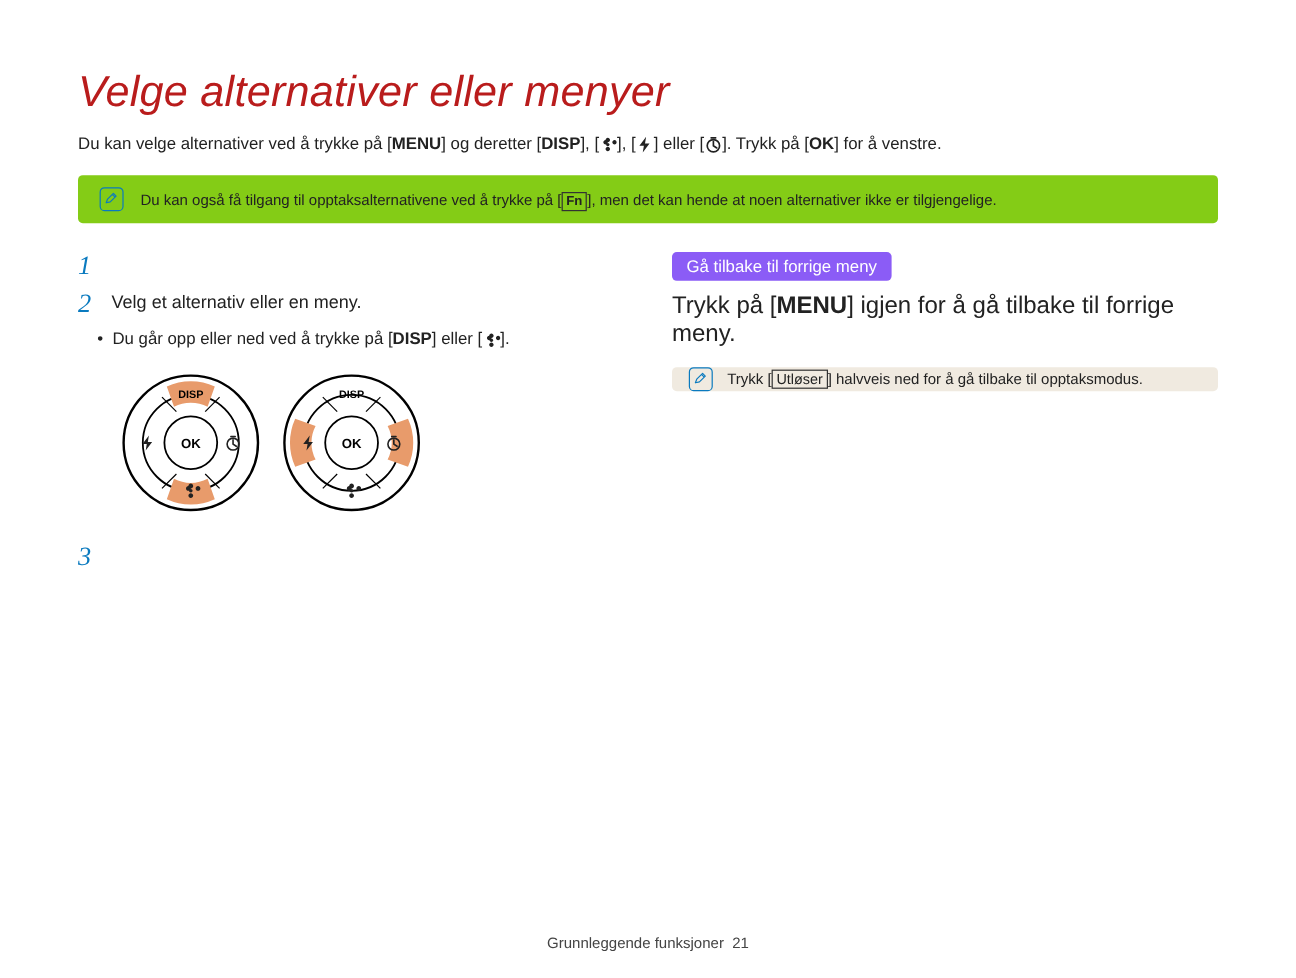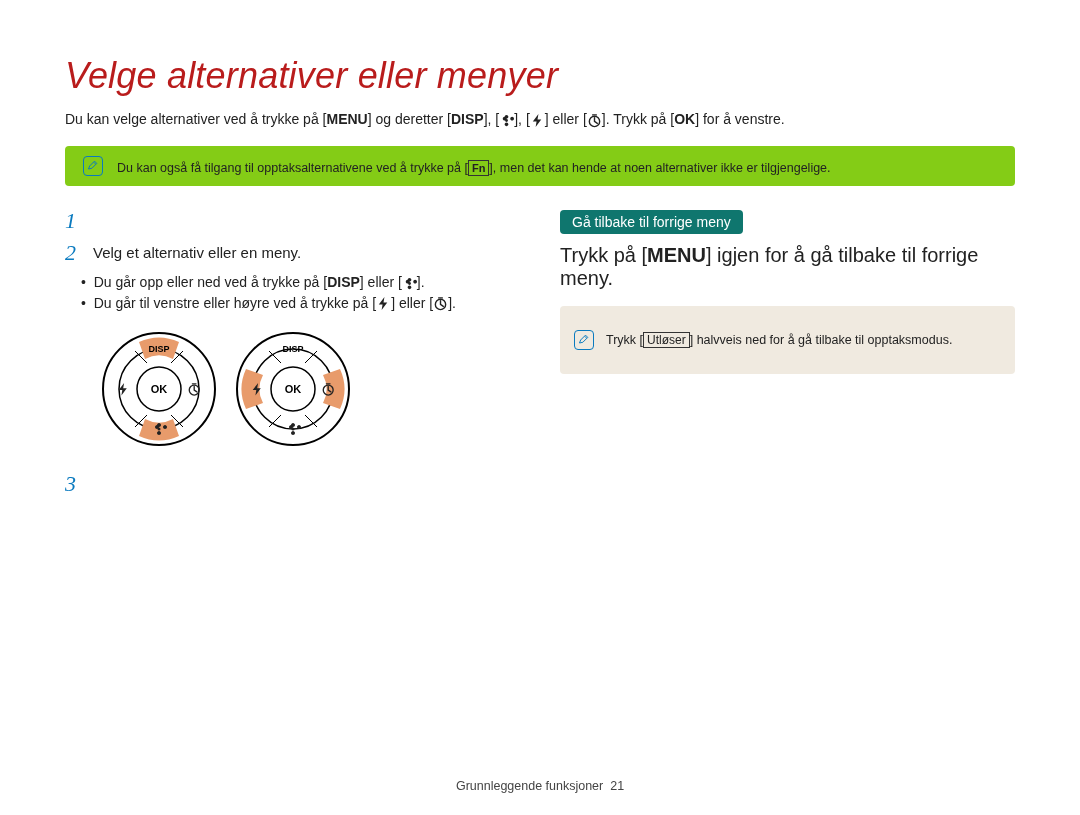--- a/index.html
+++ b/index.html
@@ -12,23 +12,23 @@
   .note-icon svg { width: 12px; height: 12px; }
   .columns { display: flex; gap: 40px; }
   .col { flex: 1; }
   .step { display: flex; gap: 10px; margin-bottom: 10px; }
   .step-num { font-family: Georgia, 'Times New Roman', serif; font-style: italic; font-size: 22px; color: #0a7abf; line-height: 1; width: 18px; }
   .step-body { font-size: 15px; padding-top: 2px; }
   .bullet-list { margin-left: 16px; margin-top: 6px; font-size: 14px; }
   .bullet-list div { margin-bottom: 4px; }
   .dials { display: flex; gap: 14px; margin: 18px 0 24px 34px; }
   .dial { position: relative; width: 120px; height: 120px; }
-  .subheading { display: inline-block; background: #0f766e; color: #fff; font-size: 14px; padding: 4px 12px; border-radius: 4px; margin-bottom: 10px; }
+  .subheading { display: inline-block; background: #8b5cf6; color: #fff; font-size: 14px; padding: 4px 12px; border-radius: 4px; margin-bottom: 10px; }
   .right-text { font-size: 20px; margin-bottom: 16px; }
-  .right-note { background: #f0eae0; border-radius: 4px; padding: 24px 14px; display: flex; align-items: center; gap: 12px; font-size: 12.5px; }
+  .right-note { background: #f0eae0; border-radius: 4px; padding: 0 14px; display: flex; align-items: center; gap: 12px; font-size: 12.5px; }
   .footer { position: absolute; bottom: 22px; left: 0; right: 0; text-align: center; font-size: 12.5px; color: #444; }
   .btn-frame { border: 1px solid #333; padding: 0 3px; font-size: 11px; font-weight: bold; display: inline-block; line-height: 14px; }
   .icon-inline { display: inline-block; vertical-align: middle; width: 15px; height: 15px; }
 </style>
 </head>
 <body>
 
 <svg width="0" height="0" style="position:absolute">
   <defs>
     <g id="i-flower">
@@ -79,25 +79,20 @@
     </div>
 
     <div class="step">
       <div class="step-num">2</div>
       <div class="step-body">Velg et alternativ eller en meny.</div>
     </div>
 
     <div class="bullet-list">
       <div>•&nbsp;&nbsp;<span>Du går opp eller ned ved å trykke på [</span><span class="bracket-img">DISP</span><span>] eller [</span><svg class="icon-inline" viewBox="0 0 16 16">
             <use href="#i-flower"></use>
-          </svg><span>].</span></div>
-      <div>•&nbsp;&nbsp;<span>Du går til venstre eller høyre ved å trykke på [</span><svg class="icon-inline" viewBox="0 0 16 16">
-            <use href="#i-flash"></use>
-          </svg><span>] eller [</span><svg class="icon-inline" viewBox="0 0 16 16">
-            <use href="#i-timer"></use>
           </svg><span>].</span></div>
     </div>
 
     <div class="dials">
 
       <div class="dial">
         <svg viewBox="0 0 120 120" width="120" height="120">
           <circle cx="60" cy="60" r="56" fill="none" stroke="#000" stroke-width="2"></circle>
           <circle cx="60" cy="60" r="40" fill="none" stroke="#000" stroke-width="1.5"></circle>
           <circle cx="60" cy="60" r="22" fill="none" stroke="#000" stroke-width="1.5"></circle>

